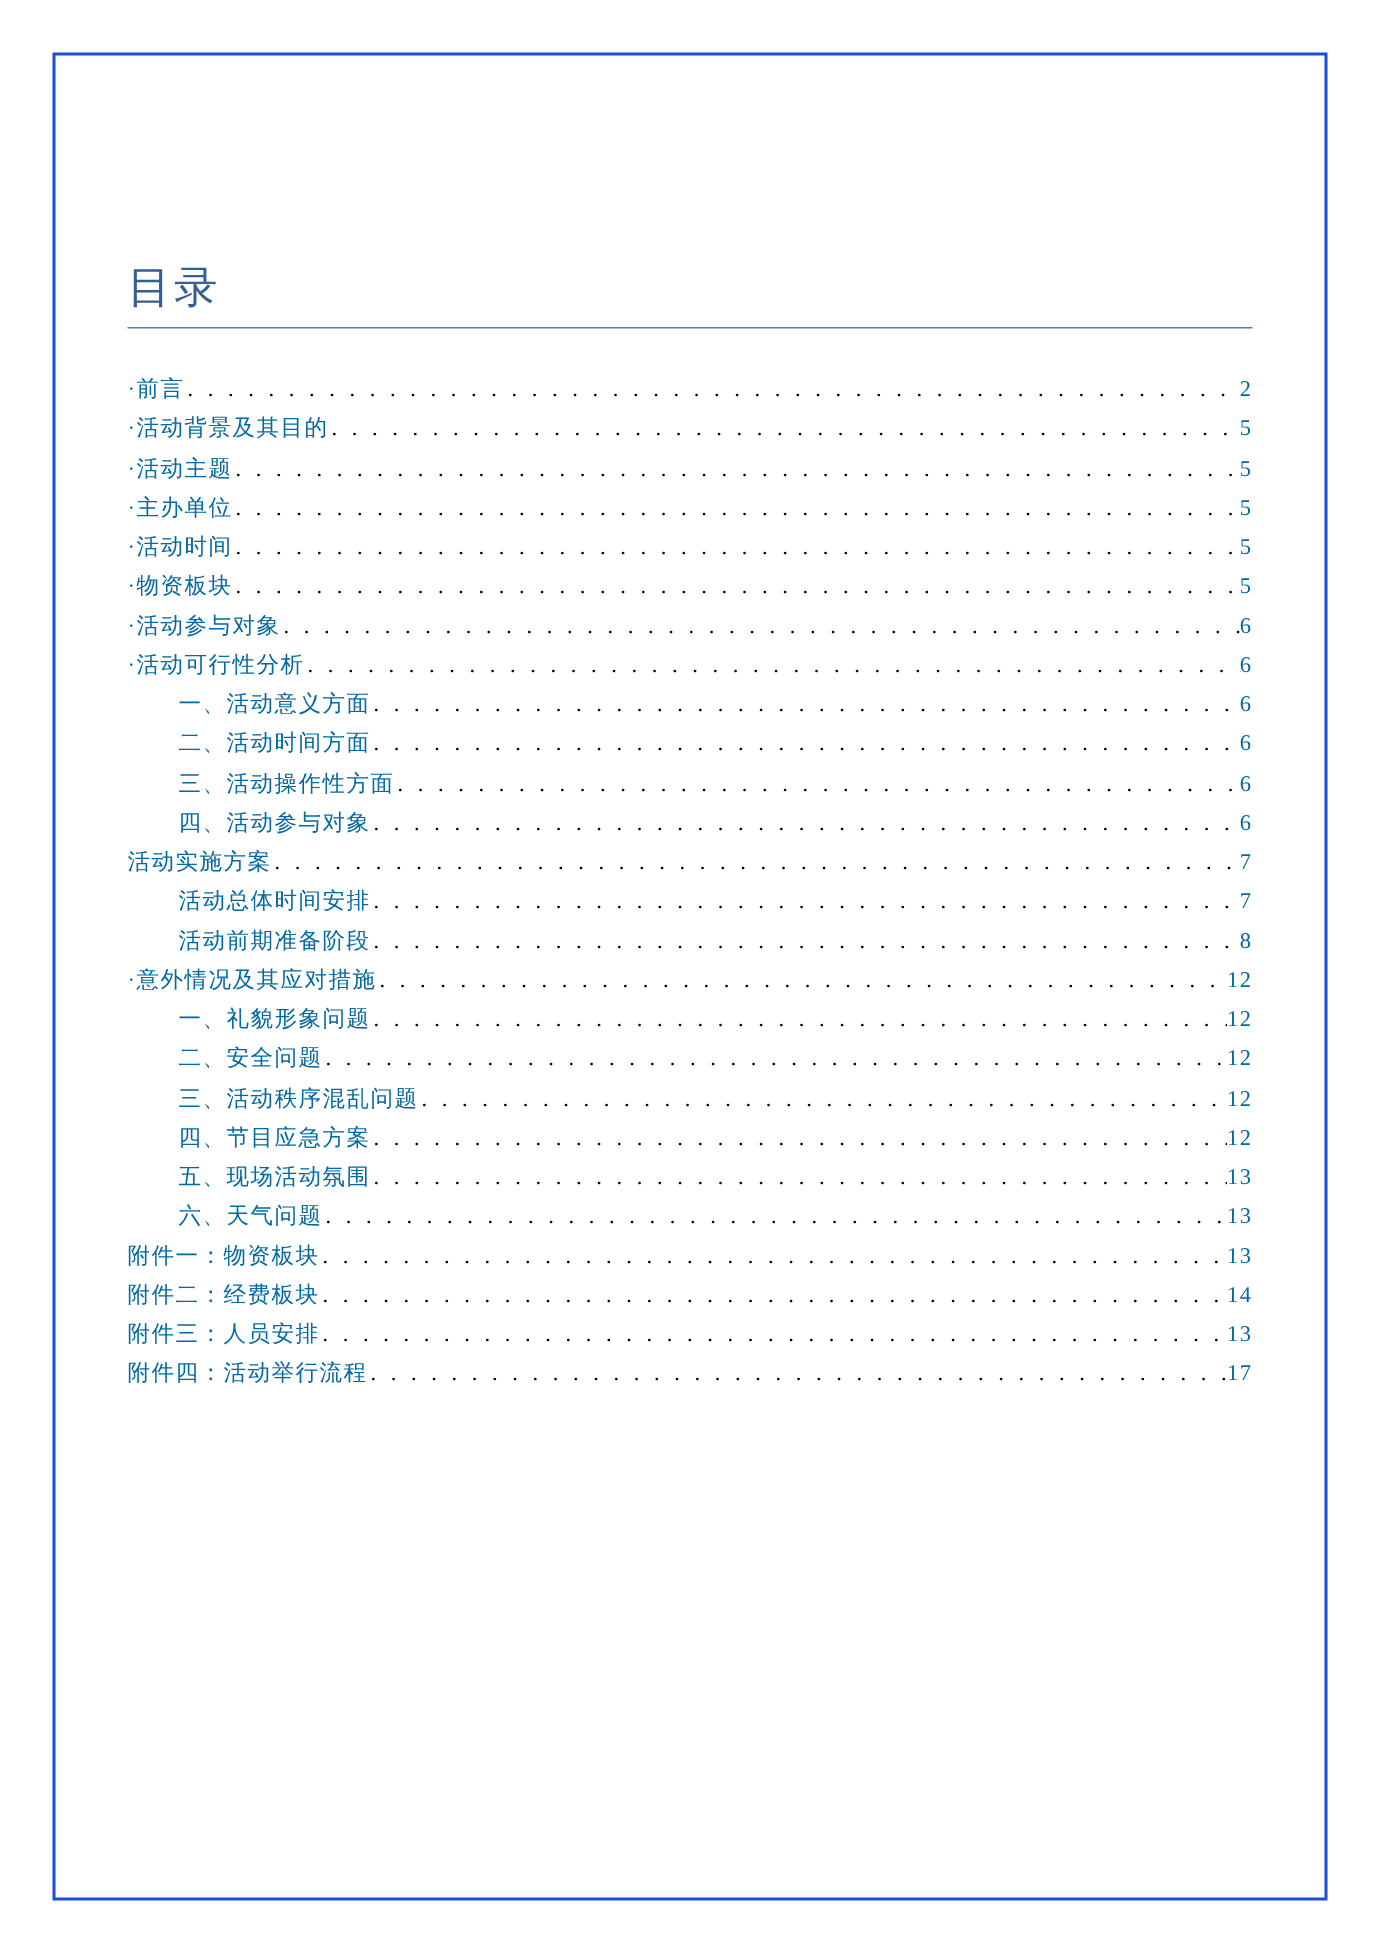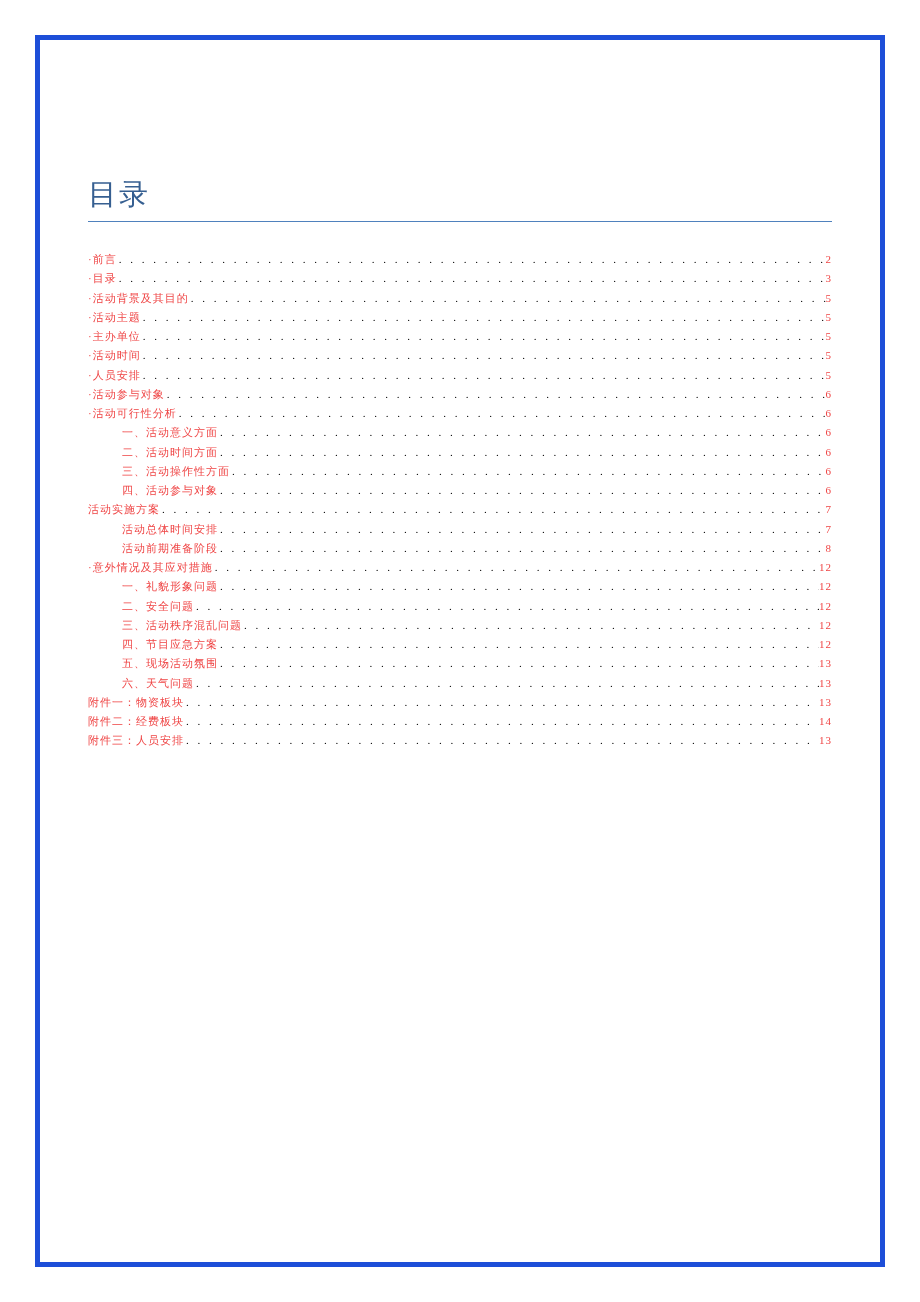--- a/index.html
+++ b/index.html
@@ -4,40 +4,40 @@
   <style>
     * { margin: 0; padding: 0; box-sizing: border-box; }
     body {
       background: #fff;
       font-family: "SimSun", "宋体", serif;
       width: 920px;
       height: 1302px;
       padding: 35px;
     }
     .page {
-      border: 5px solid #1d4ed8;
+      border: 2px solid #1d4ed8;
       width: 100%;
       height: 100%;
       padding: 135px 48px 48px 48px;
     }
     .title {
       font-size: 29px;
       font-weight: normal;
       color: #365f91;
       font-family: "SimSun", "宋体", serif;
       letter-spacing: 2px;
     }
     .title-underline {
       border-bottom: 1px solid #4f81bd;
       margin-top: 6px;
       margin-bottom: 28px;
     }
     .toc {
-      font-size: 11px;
-      color: #ef4444;
+      font-size: 15px;
+      color: #0369a1;
       line-height: 1.75;
     }
     .toc-row {
       display: flex;
       white-space: nowrap;
       letter-spacing: 1px;
     }
     .toc-row.indent-1 { padding-left: 34px; }
     .toc-label { flex: 0 0 auto; }
     .toc-dots {
@@ -58,46 +58,41 @@
 <div class="page">
   <h1 class="title">目录</h1>
   <div class="title-underline"></div>
   <div class="toc" id="toc-container">
       <div class="toc-row">
         <span class="toc-label">·前言</span>
         <span class="toc-dots"></span>
         <span class="toc-page">2</span>
       </div>
       <div class="toc-row">
-        <span class="toc-label">·目录</span>
-        <span class="toc-dots"></span>
-        <span class="toc-page">3</span>
-      </div>
-      <div class="toc-row">
         <span class="toc-label">·活动背景及其目的</span>
         <span class="toc-dots"></span>
         <span class="toc-page">5</span>
       </div>
       <div class="toc-row">
         <span class="toc-label">·活动主题</span>
         <span class="toc-dots"></span>
         <span class="toc-page">5</span>
       </div>
       <div class="toc-row">
         <span class="toc-label">·主办单位</span>
         <span class="toc-dots"></span>
         <span class="toc-page">5</span>
       </div>
       <div class="toc-row">
         <span class="toc-label">·活动时间</span>
         <span class="toc-dots"></span>
         <span class="toc-page">5</span>
       </div>
       <div class="toc-row">
-        <span class="toc-label">·人员安排</span>
+        <span class="toc-label">·物资板块</span>
         <span class="toc-dots"></span>
         <span class="toc-page">5</span>
       </div>
       <div class="toc-row">
         <span class="toc-label">·活动参与对象</span>
         <span class="toc-dots"></span>
         <span class="toc-page">6</span>
       </div>
       <div class="toc-row">
         <span class="toc-label">·活动可行性分析</span>
@@ -182,14 +177,19 @@
       <div class="toc-row">
         <span class="toc-label">附件二：经费板块</span>
         <span class="toc-dots"></span>
         <span class="toc-page">14</span>
       </div>
       <div class="toc-row">
         <span class="toc-label">附件三：人员安排</span>
         <span class="toc-dots"></span>
         <span class="toc-page">13</span>
       </div>
+      <div class="toc-row">
+        <span class="toc-label">附件四：活动举行流程</span>
+        <span class="toc-dots"></span>
+        <span class="toc-page">17</span>
+      </div>
     </div>
 </div>
 
 </body></html>

